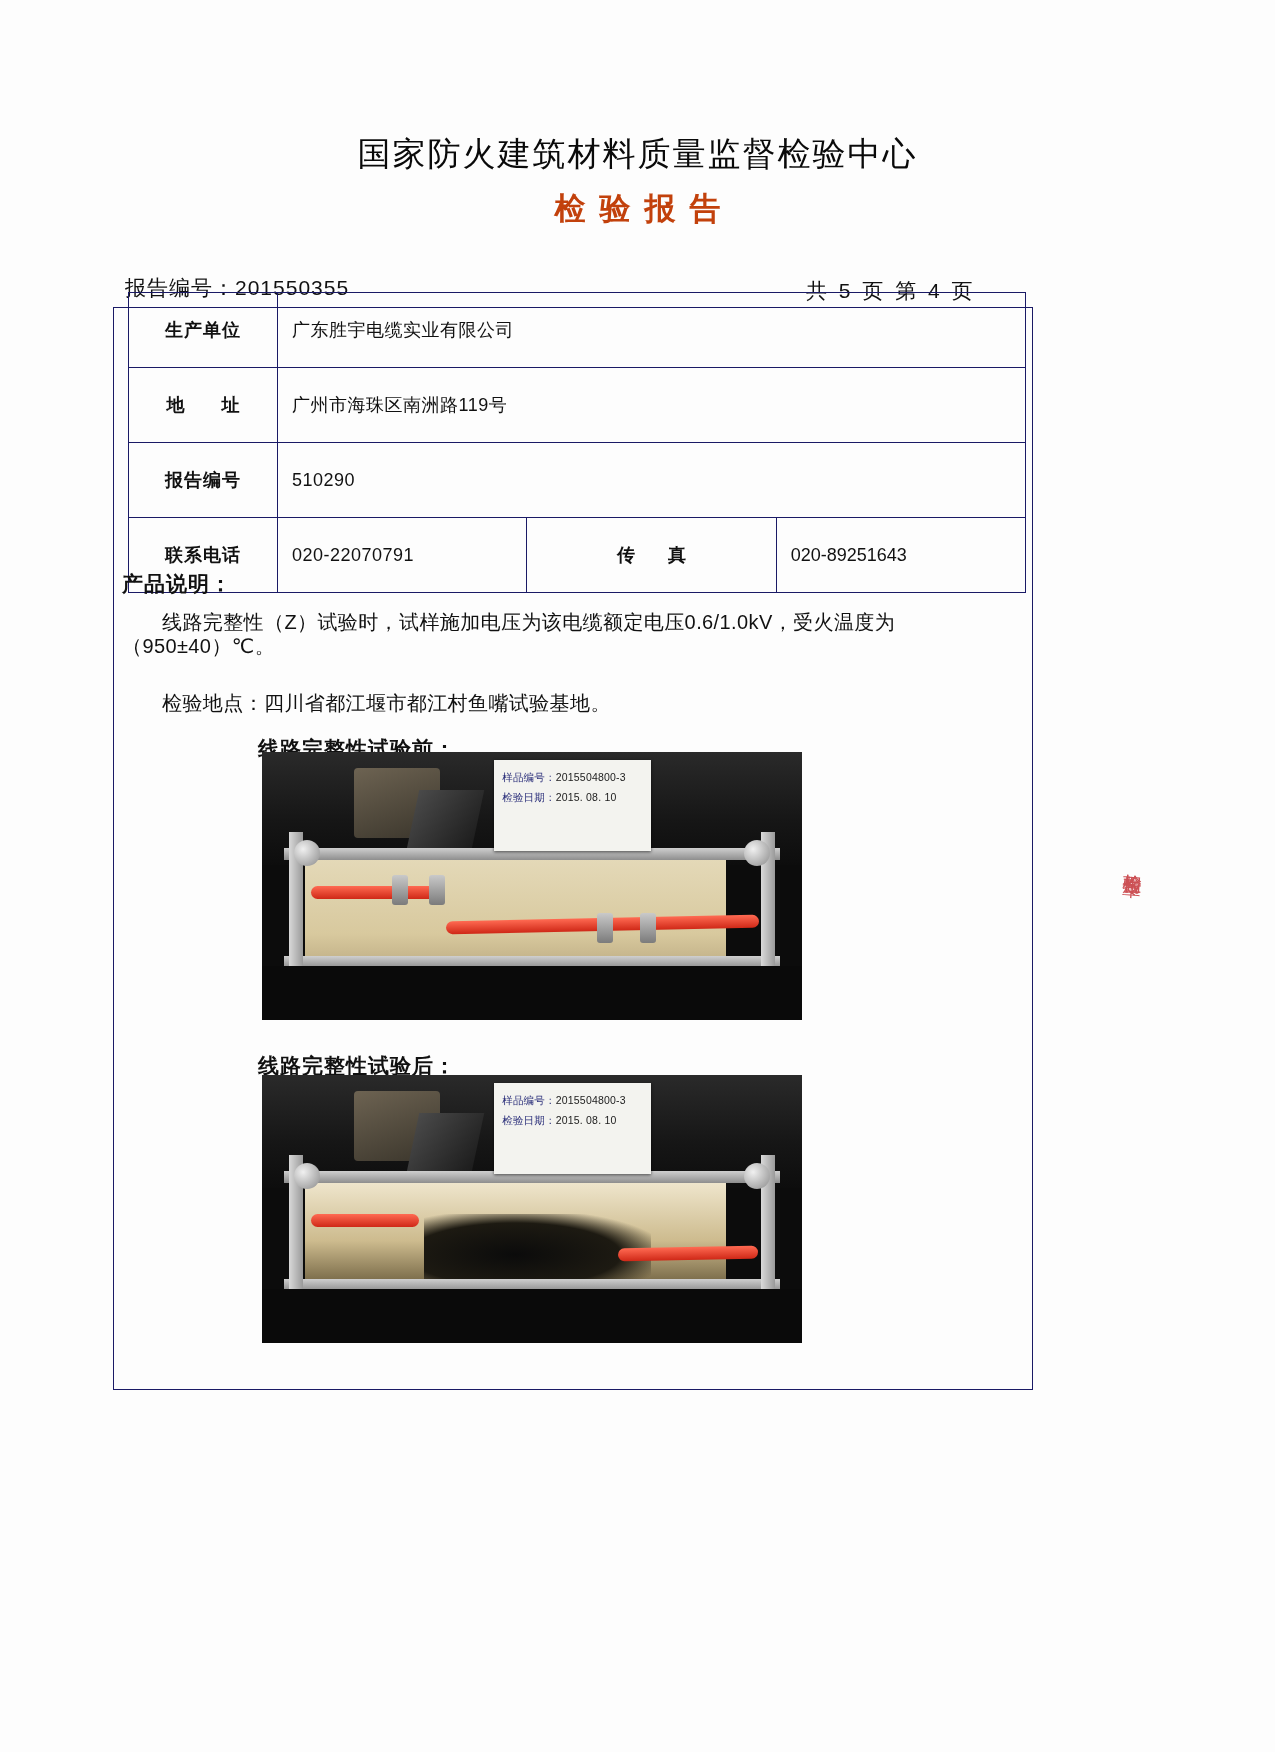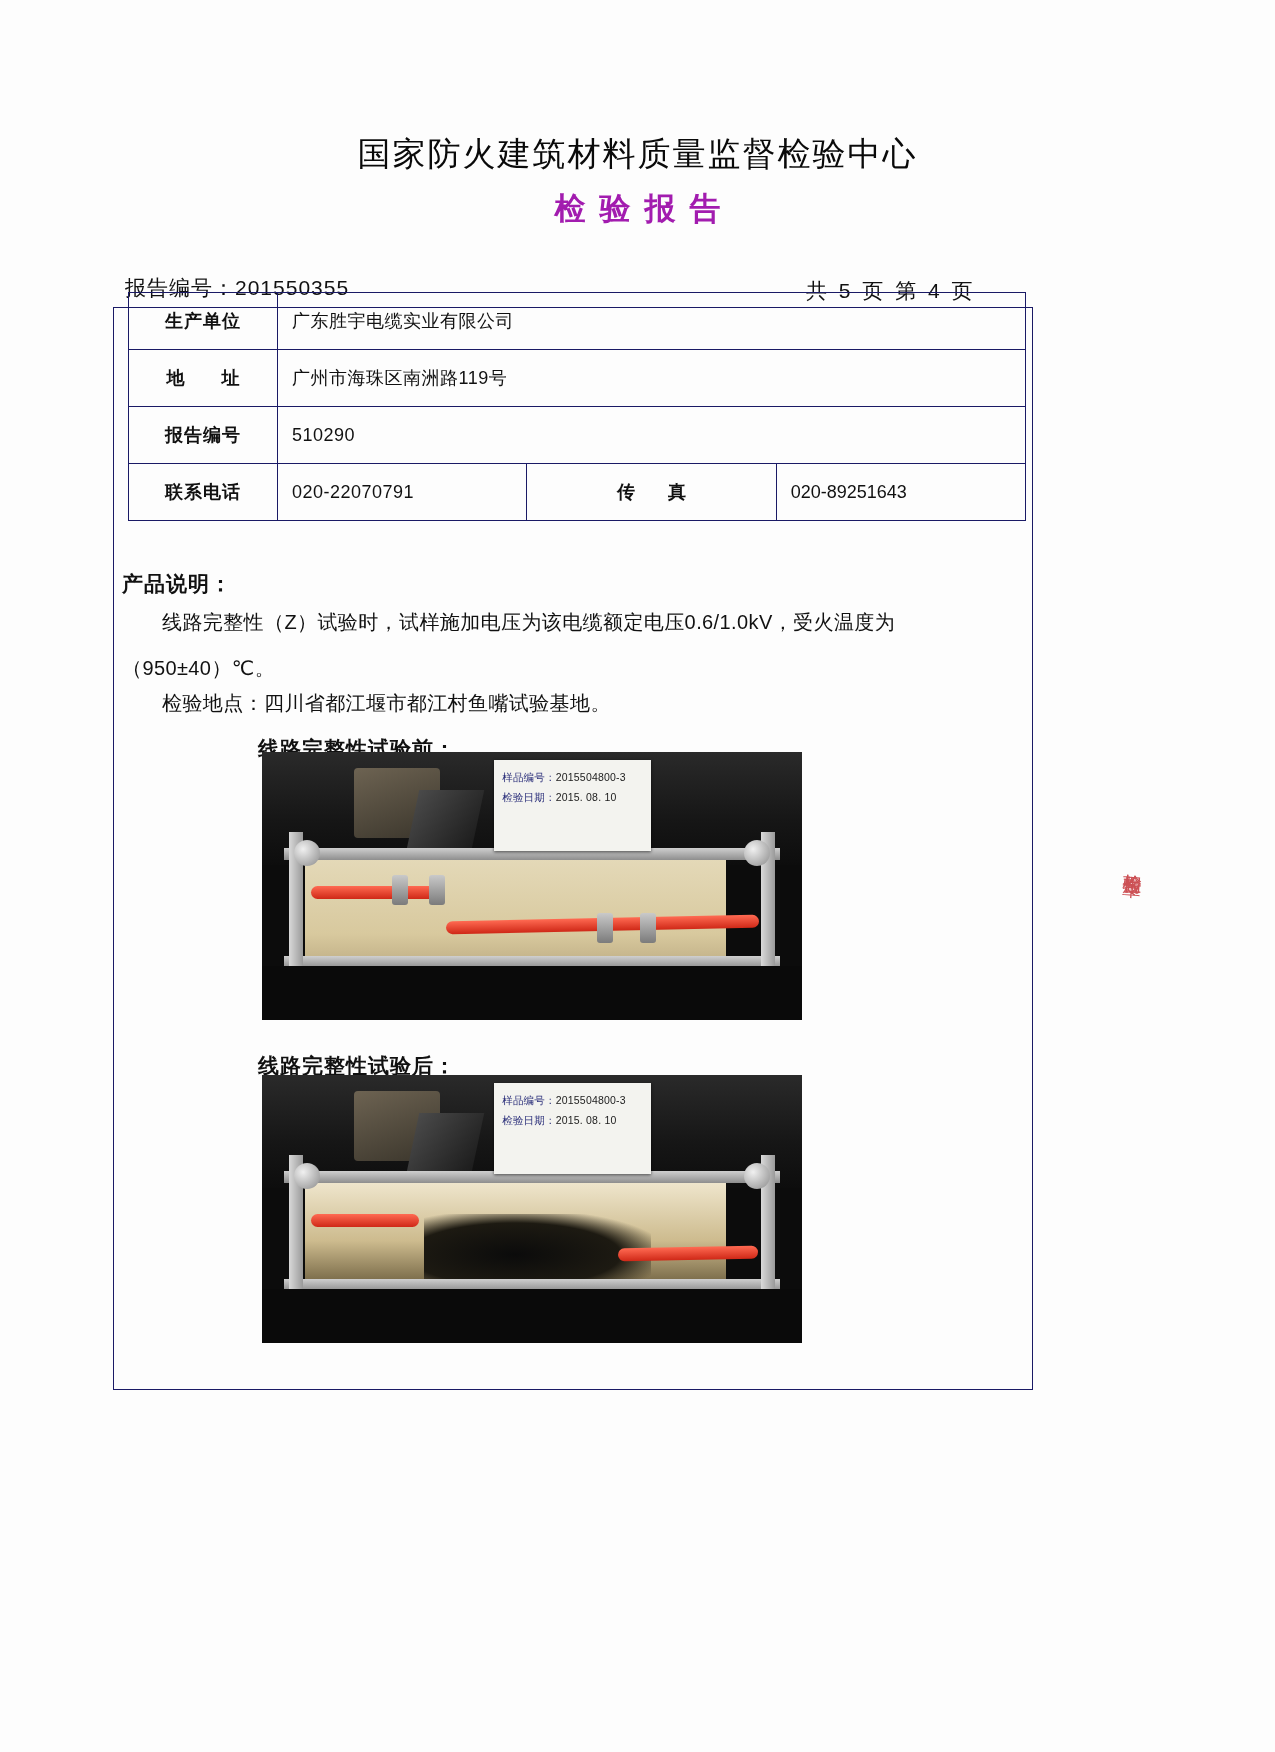--- a/index.html
+++ b/index.html
@@ -35,21 +35,21 @@
   .doc-subtitle {
     position: absolute;
     top: 188px;
     left: 0;
     width: 1275px;
     text-align: center;
     font-size: 31px;
     font-weight: bold;
     letter-spacing: 14px;
     text-indent: 14px;
-    color: #a21caf;
+    color: #c2410c;
   }
   
   .report-no {
     position: absolute;
     top: 274px;
     left: 125px;
     font-size: 21px;
     letter-spacing: 1px;
   }
   .page-count {
@@ -75,21 +75,21 @@
     top: 292px;
     left: 128px;
     width: 898px;
     border-collapse: collapse;
     table-layout: fixed;
     font-size: 18px;
   }
   .info-table td {
     border: 1.2px solid #1a1a66;
     height: 56px;
-    padding: 0 14px;
+    padding: 9px 14px;
     vertical-align: middle;
     color: #111;
   }
   .info-table td.label {
     width: 136px;
     text-align: center;
     font-weight: bold;
     letter-spacing: 1px;
     padding: 0 6px;
   }
@@ -124,21 +124,21 @@
     top: 605px;
     left: 122px;
     width: 880px;
     font-size: 20px;
     line-height: 34px;
     text-indent: 40px;
     letter-spacing: 0.4px;
   }
   .prod-p2 {
     position: absolute;
-    top: 651px;
+    top: 629px;
     left: 122px;
     width: 880px;
     font-size: 20px;
     line-height: 34px;
     letter-spacing: 0.4px;
   }
   .prod-p3 {
     position: absolute;
     top: 686px;
     left: 122px;

